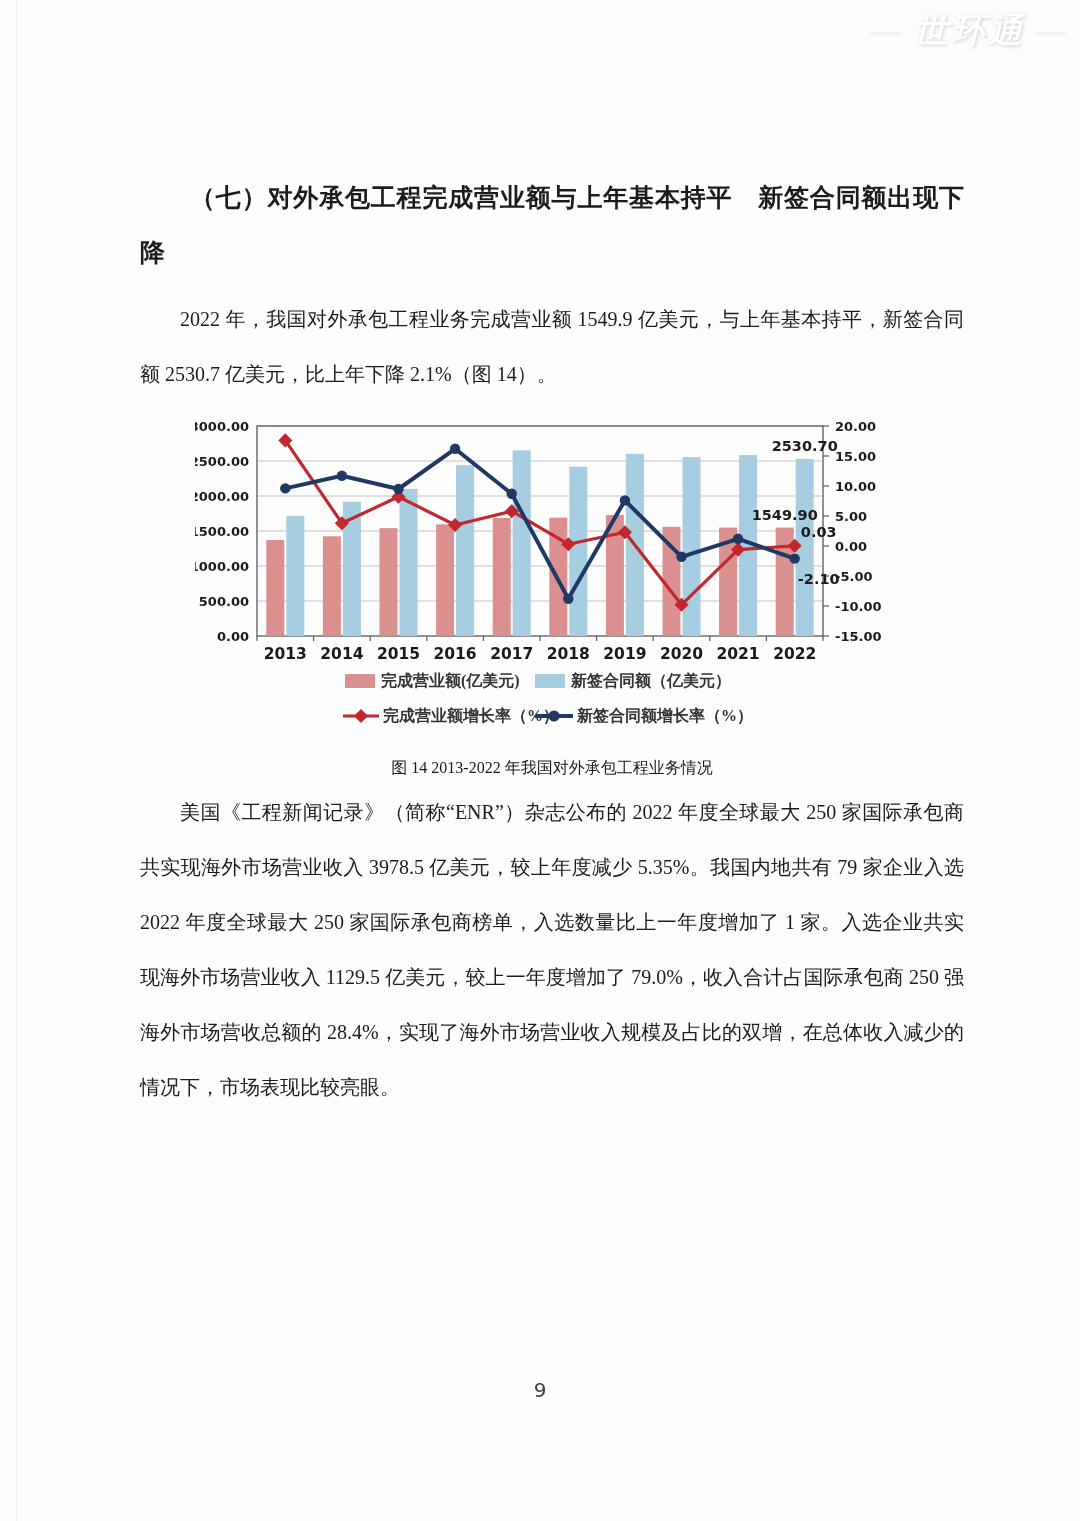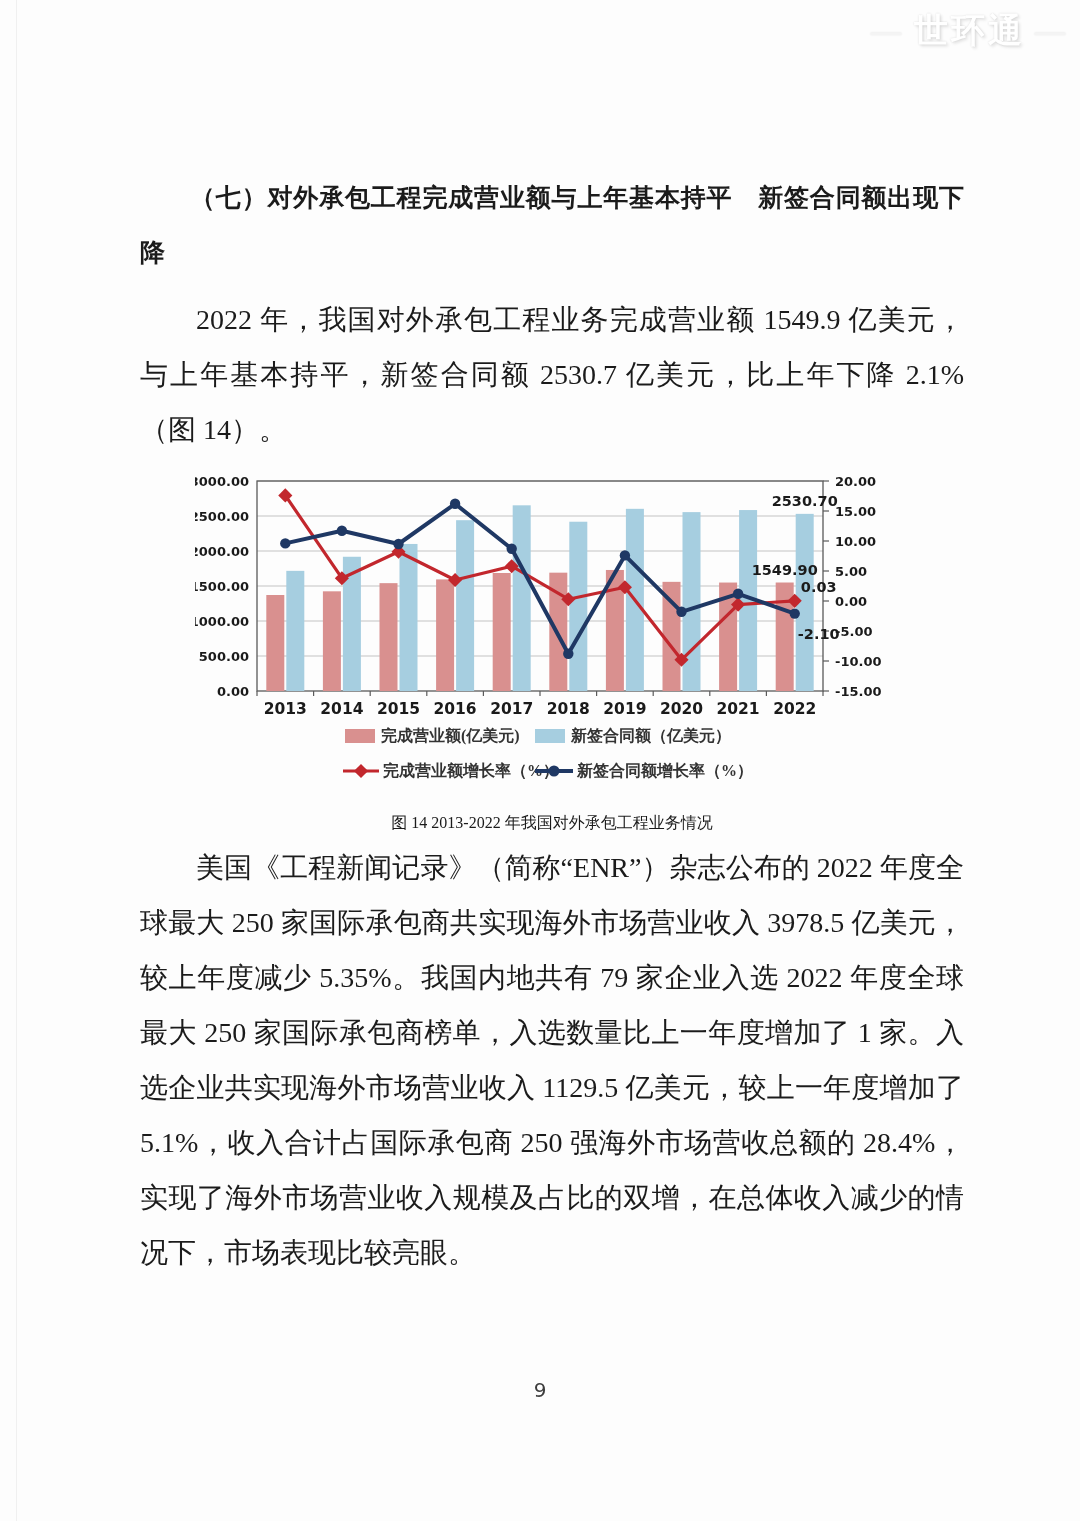--- a/index.html
+++ b/index.html
@@ -12,29 +12,30 @@
   }
   .page::before{
     content:"";position:absolute;left:16px;top:0;bottom:0;width:1px;background:#f0f0f0;
   }
   .watermark{
     position:absolute;top:8px;right:10px;display:flex;align-items:center;gap:8px;
     font-family:"DejaVu Sans",sans-serif;font-weight:bold;font-size:34px;
     color:#ffffff;letter-spacing:3px;
     text-shadow:0 0 2px rgba(0,0,0,.14),2px 2px 3px rgba(0,0,0,.10);
     user-select:none;
+    font-style:italic;
   }
   .watermark .dash{font-weight:normal;color:#f4f4f4;text-shadow:0 0 2px rgba(0,0,0,.10);}
   .content{padding:170px 116px 0 140px;}
   .heading{
     margin:0;font-size:25px;line-height:55px;font-weight:bold;
     text-indent:2em;text-align:justify;
   }
   .body-para{
-    margin:12px 0 0 0;font-size:28px;line-height:55px;
+    margin:12px 0 0 0;font-size:20px;line-height:55px;
     text-indent:2em;text-align:justify;
   }
   .figure{position:relative;width:690px;height:335px;margin:8px 0 0 55px;}
   .figure svg{display:block;}
   .caption{margin-top:6px;text-align:center;font-size:16px;line-height:34px;}
   .p2{margin-top:18px;}
   .p3{margin-top:0;}
   .page-number{
     position:absolute;top:1378px;left:0;width:100%;text-align:center;
     font-size:20px;color:#3d3d3d;font-family:"DejaVu Sans",sans-serif;
@@ -163,17 +164,17 @@
           <rect x="161" y="301" width="10" height="10" fill="#C2272D" transform="rotate(45 166 306)"></rect>
           <text x="188" y="311" text-anchor="start" font-family="&quot;Liberation Serif&quot;,serif" font-size="16" font-weight="bold" fill="#333">完成营业额增长率（%）</text>
           <line x1="340" y1="306" x2="378" y2="306" stroke="#1F3864" stroke-width="4"></line>
           <circle cx="359" cy="306" r="5.5" fill="#1F3864"></circle>
           <text x="382" y="311" text-anchor="start" font-family="&quot;Liberation Serif&quot;,serif" font-size="16" font-weight="bold" fill="#333">新签合同额增长率（%）</text>
         </svg>
     </div>
 
     <div class="caption">图 14  2013-2022 年我国对外承包工程业务情况</div>
 
-    <p class="body-para p3">美国《工程新闻记录》（简称“ENR”）杂志公布的 2022 年度全球最大 250 家国际承包商共实现海外市场营业收入 3978.5 亿美元，较上年度减少 5.35%。我国内地共有 79 家企业入选 2022 年度全球最大 250 家国际承包商榜单，入选数量比上一年度增加了 1 家。入选企业共实现海外市场营业收入 1129.5 亿美元，较上一年度增加了 5.1%，收入合计占国际承包商 250 强海外市场营收总额的 28.4%，实现了海外市场营业收入规模及占比的双增，在总体收入减少的情况下，市场表现比较亮眼。</p>
+    <p class="body-para p3">美国《工程新闻记录》（简称“ENR”）杂志公布的 2022 年度全球最大 250 家国际承包商共实现海外市场营业收入 3978.5 亿美元，较上年度减少 5.35%。我国内地共有 79 家企业入选 2022 年度全球最大 250 家国际承包商榜单，入选数量比上一年度增加了 1 家。入选企业共实现海外市场营业收入 1129.5 亿美元，较上一年度增加了 79.0%，收入合计占国际承包商 250 强海外市场营收总额的 28.4%，实现了海外市场营业收入规模及占比的双增，在总体收入减少的情况下，市场表现比较亮眼。</p>
   </div>
 
   <div class="page-number">9</div>
 </div>
 
 </body></html>

